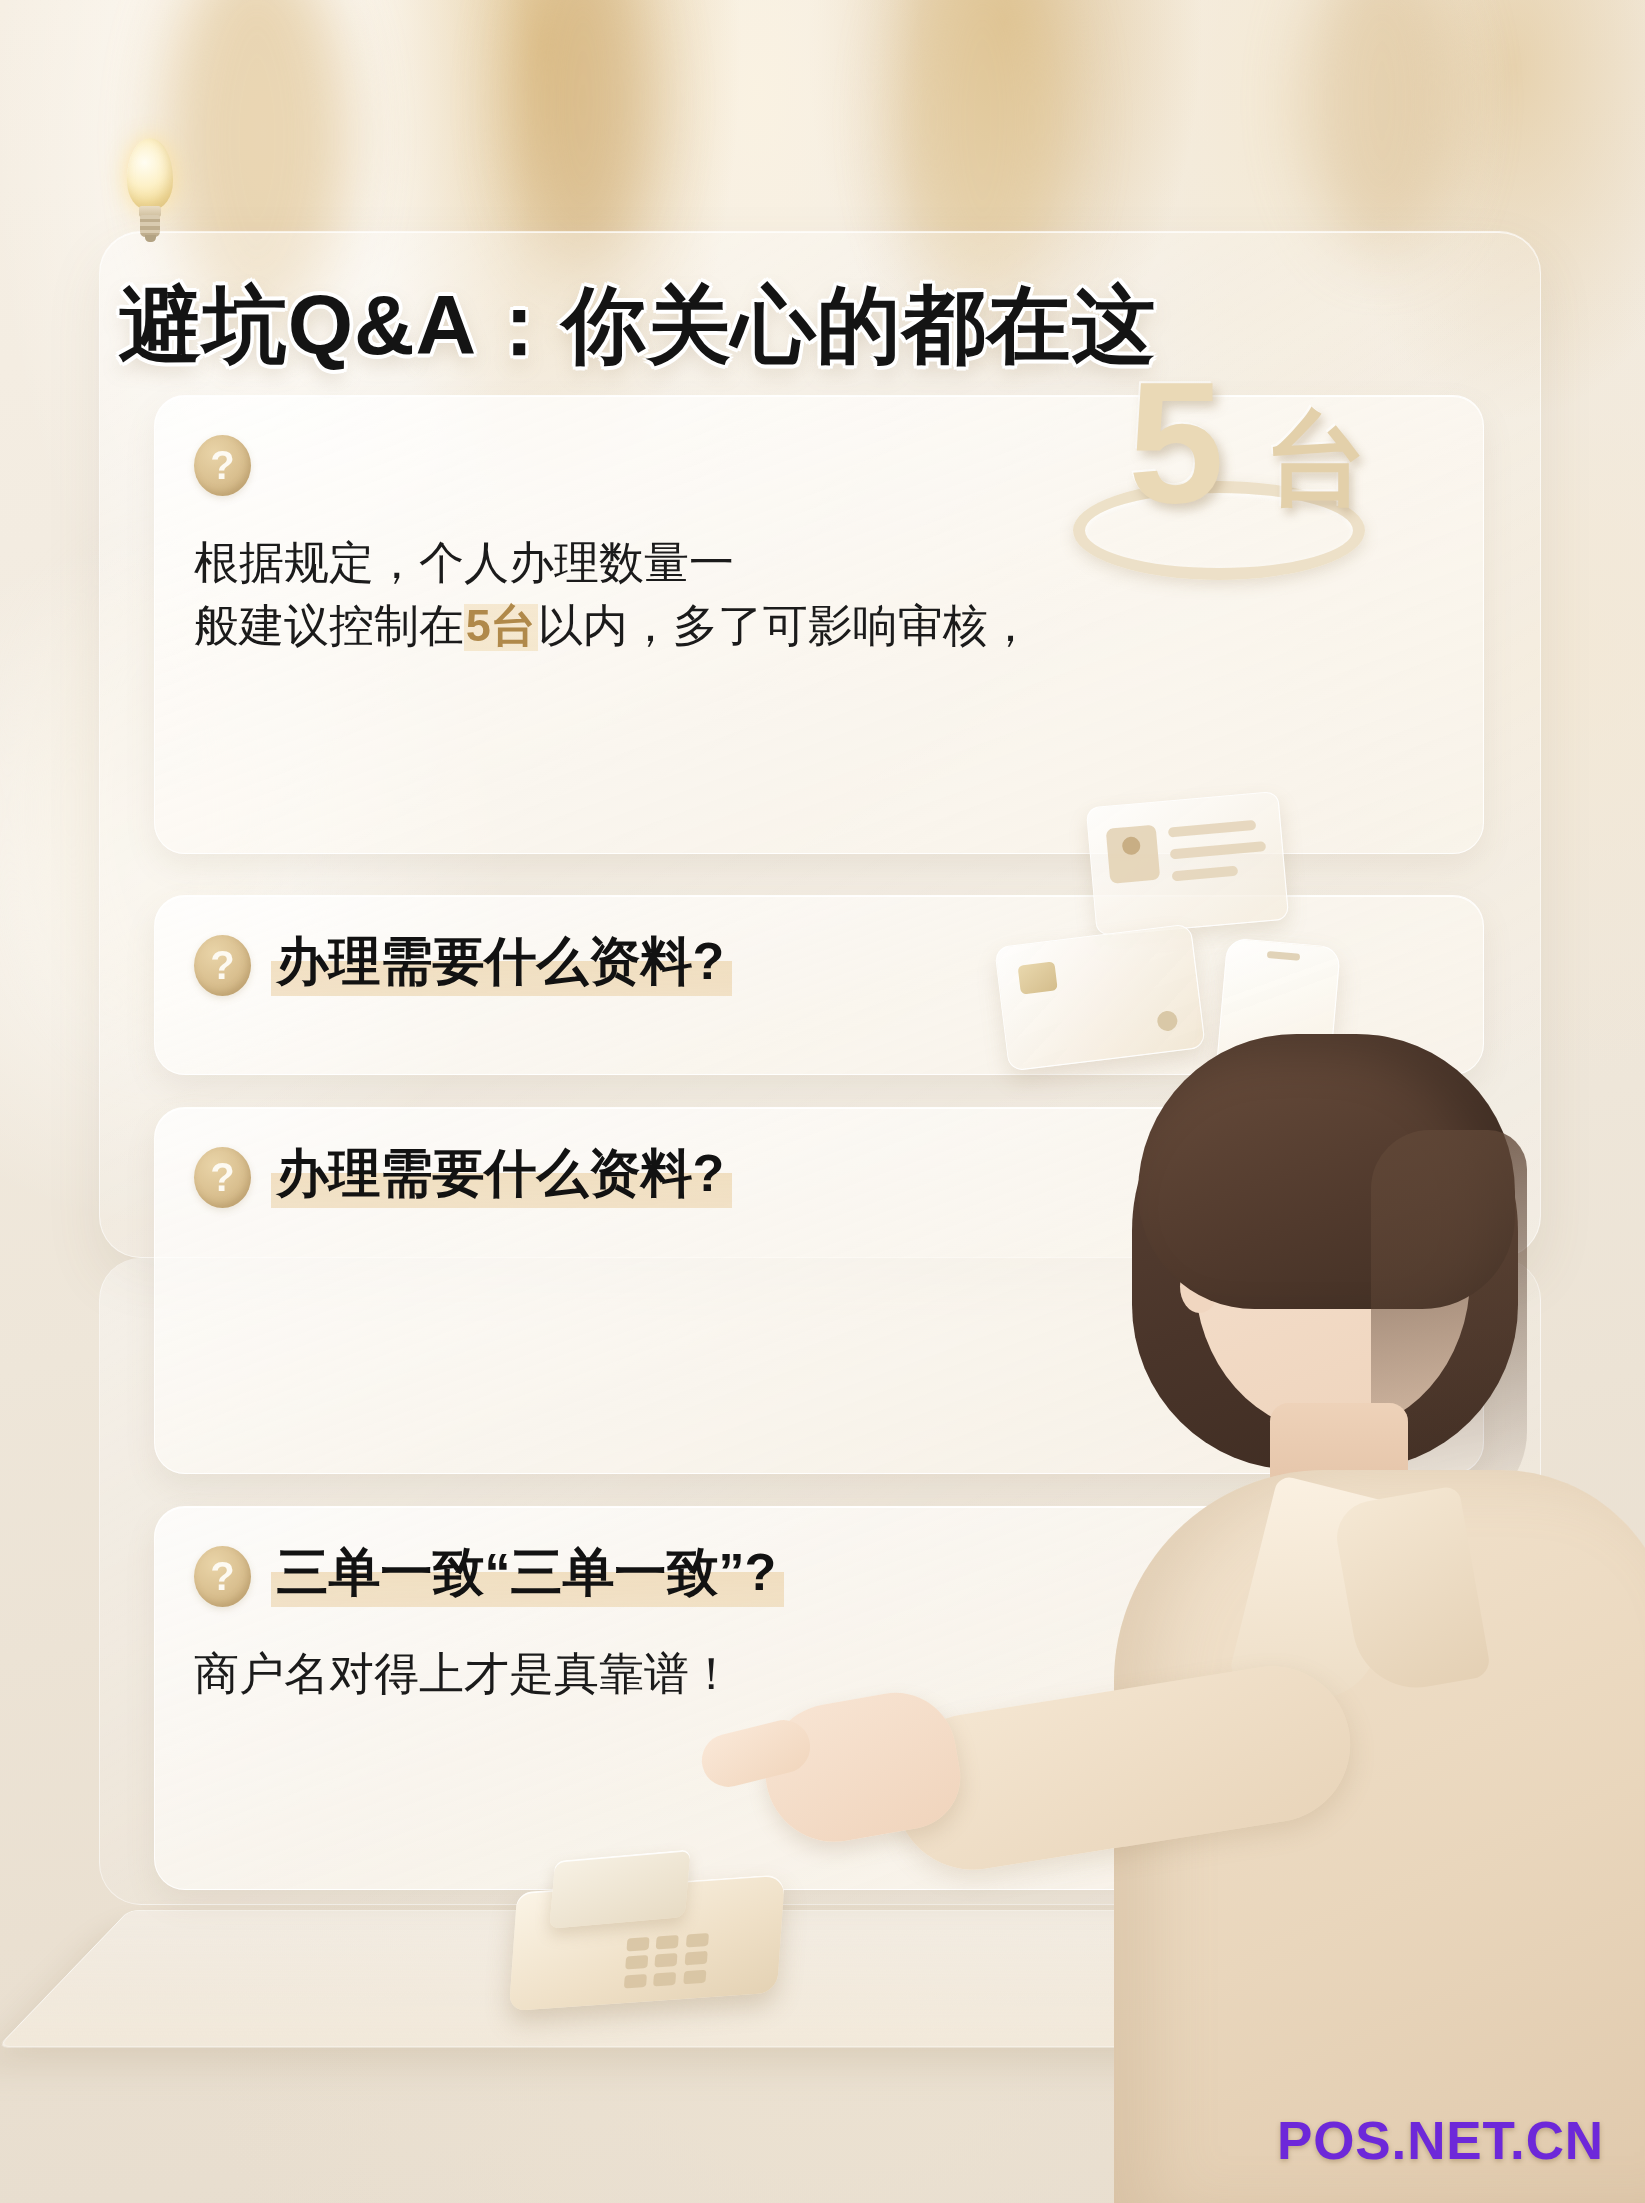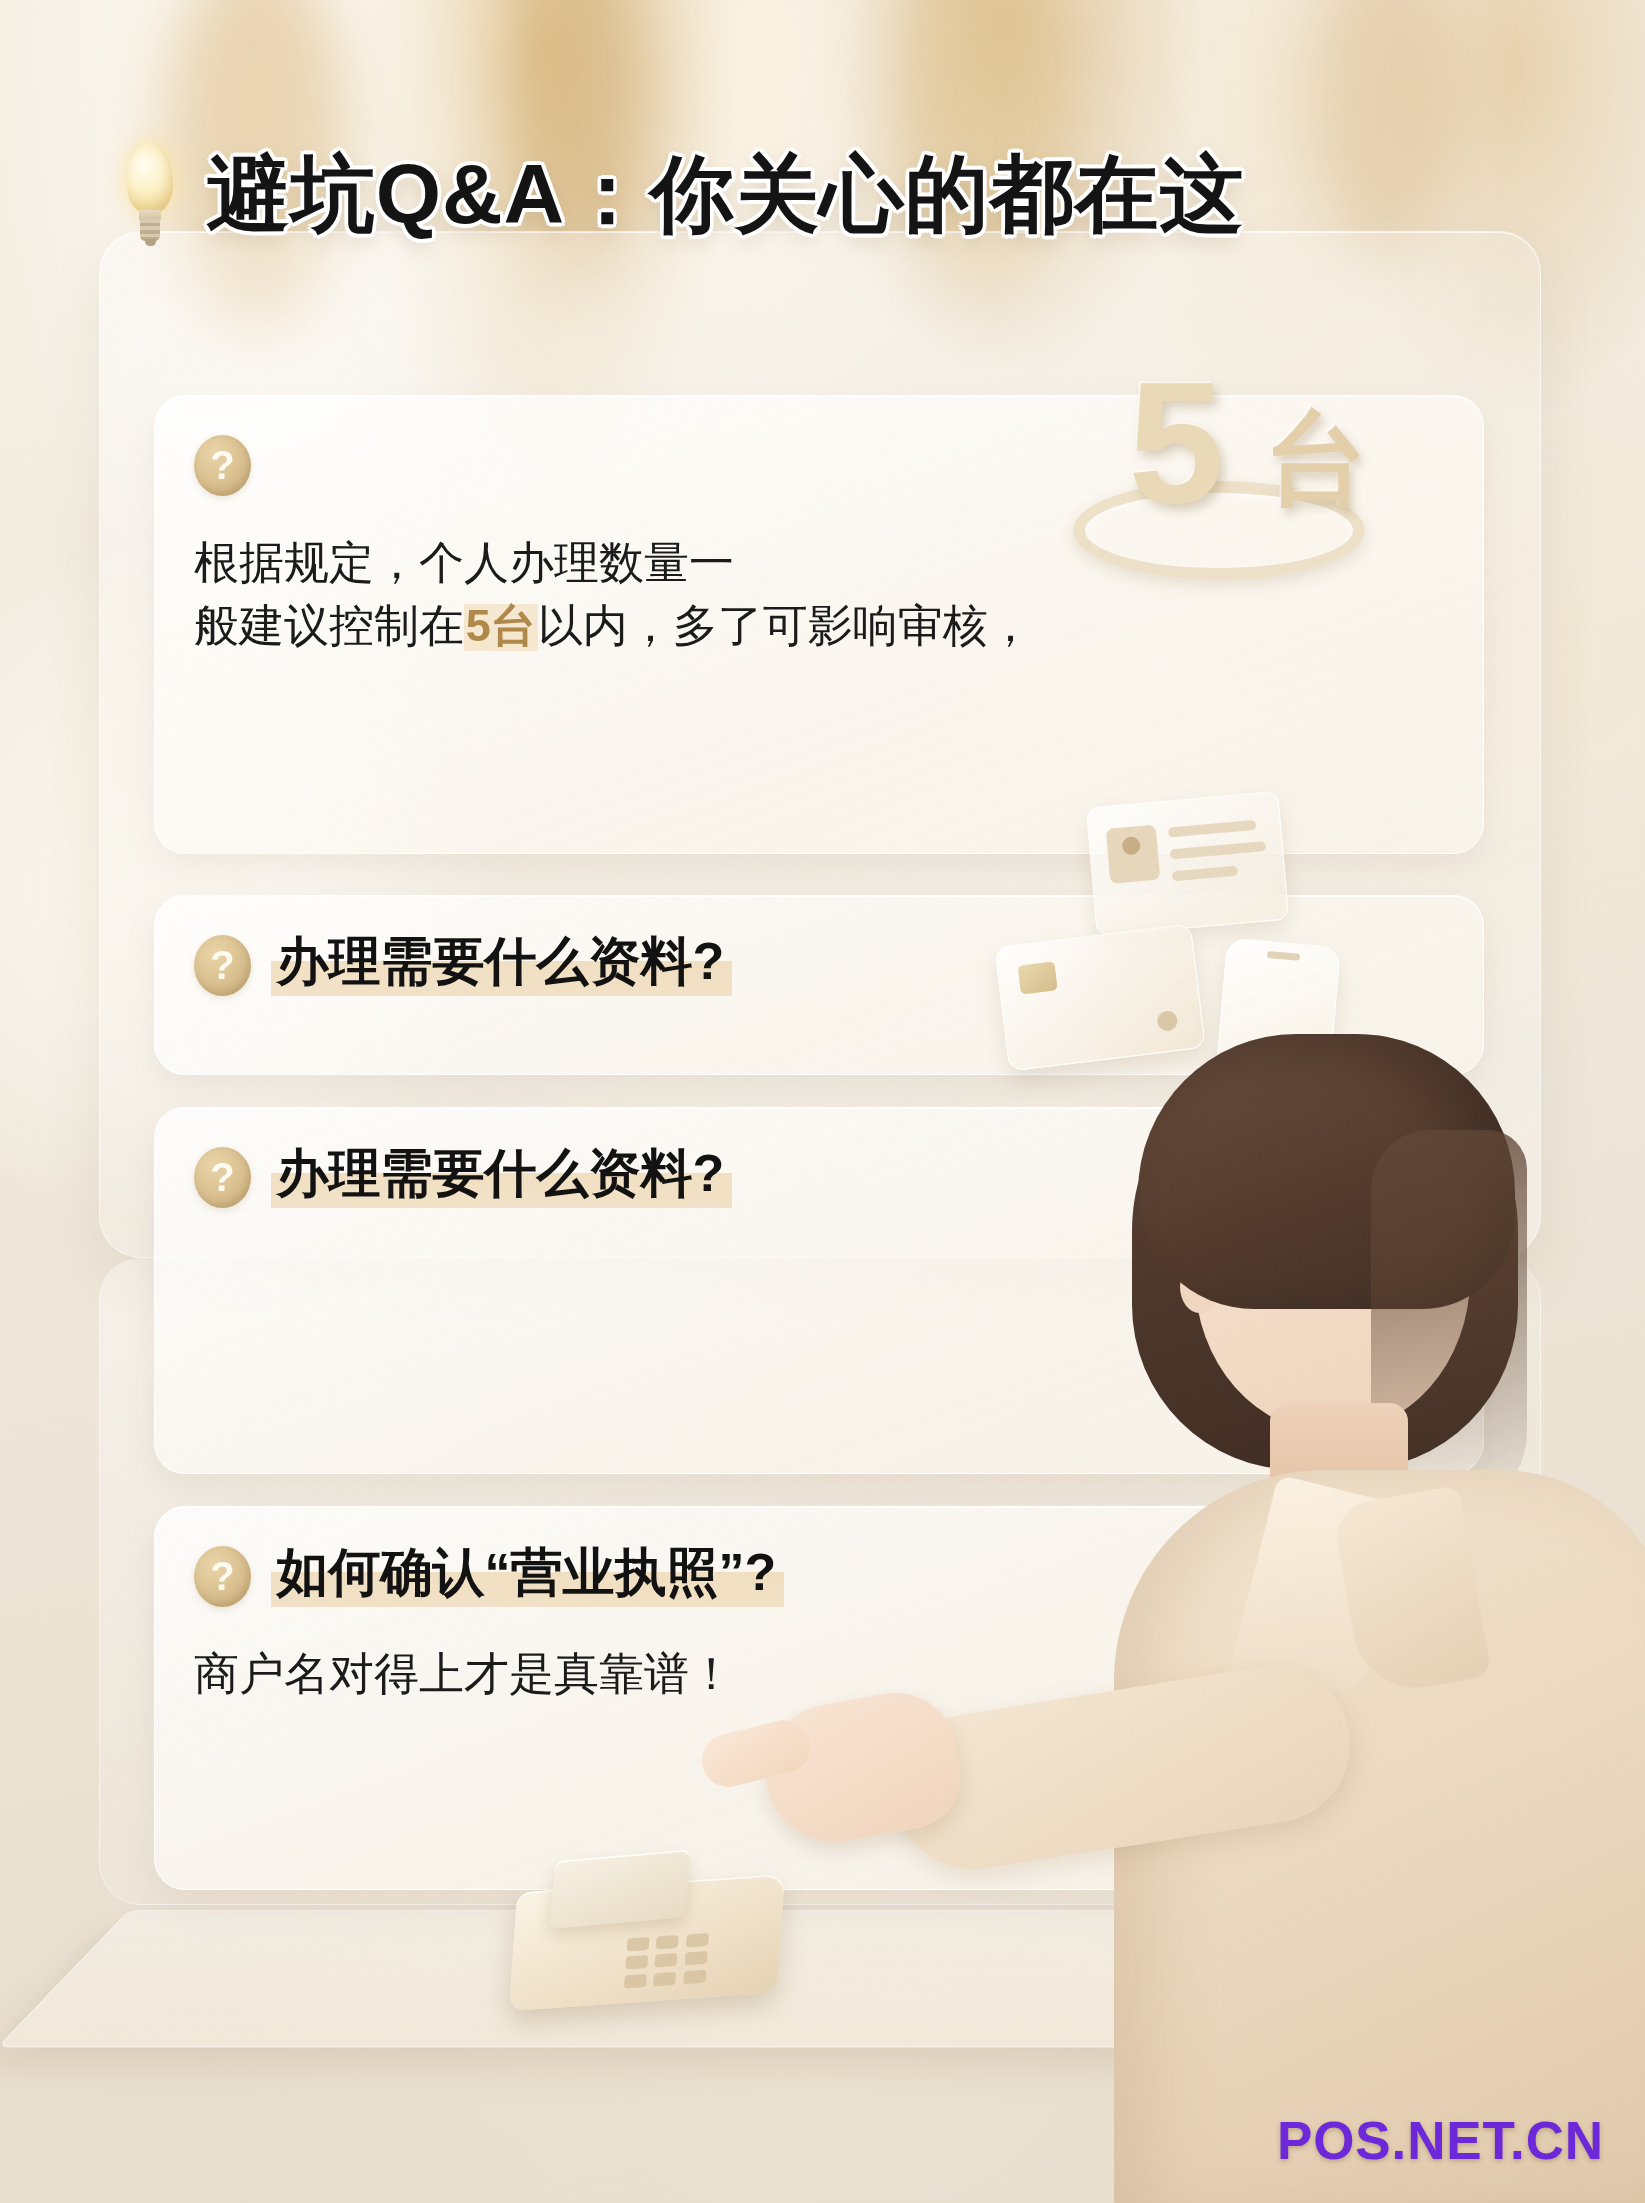--- a/index.html
+++ b/index.html
@@ -66,22 +66,23 @@
     border-radius: 9.2px;
     transform: perspective(826px) rotateX(52deg);
     transform-origin: top center;
     box-shadow: 0 18.4px 37px rgba(150,125,90,.18);
   }
 
   
   #title-row {
     position: absolute;
     left: 118px; top: 138px;
-    display: flex; align-items: center; gap: 24px;
+    display: flex; gap: 24px;
     z-index: 6;
+    flex-direction: column;
   }
   #bulb-icon { width: 64px; height: 107px; position: relative; flex: 0 0 auto; }
   #bulb-icon .glass {
     position: absolute; left: 9.2px; top: 0;
     width: 46px; height: 72px;
     border-radius: 50% 50% 44% 44% / 56% 56% 40% 40%;
     background: radial-gradient(circle at 38% 34%, #fffdf2 0%, #fdf1c8 42%, #f4dfa0 72%, #e8cf8c 100%);
     box-shadow: 0 0 24px rgba(255,226,150,.85), inset -3.7px -5.5px 11px rgba(200,165,95,.35);
   }
   #bulb-icon .neck {
@@ -400,21 +401,21 @@
     <div class="q-badge">?</div>
     <div class="q-text">办理需要什么资料?</div>
   </div>
   <div class="a-text">
     </div>
 </div>
 
 <div class="qa-card" id="card-4">
   <div class="q-row">
     <div class="q-badge">?</div>
-    <div class="q-text">如何确认“营业执照”?</div>
+    <div class="q-text">三单一致“三单一致”?</div>
   </div>
   <div class="a-text">
       <div><span>商户名对得上才是真靠谱！</span></div>
     </div>
 </div>
 
 <div id="obj-pos">
   <div class="body"></div>
   <div class="screen"></div>
   <div class="keys">

